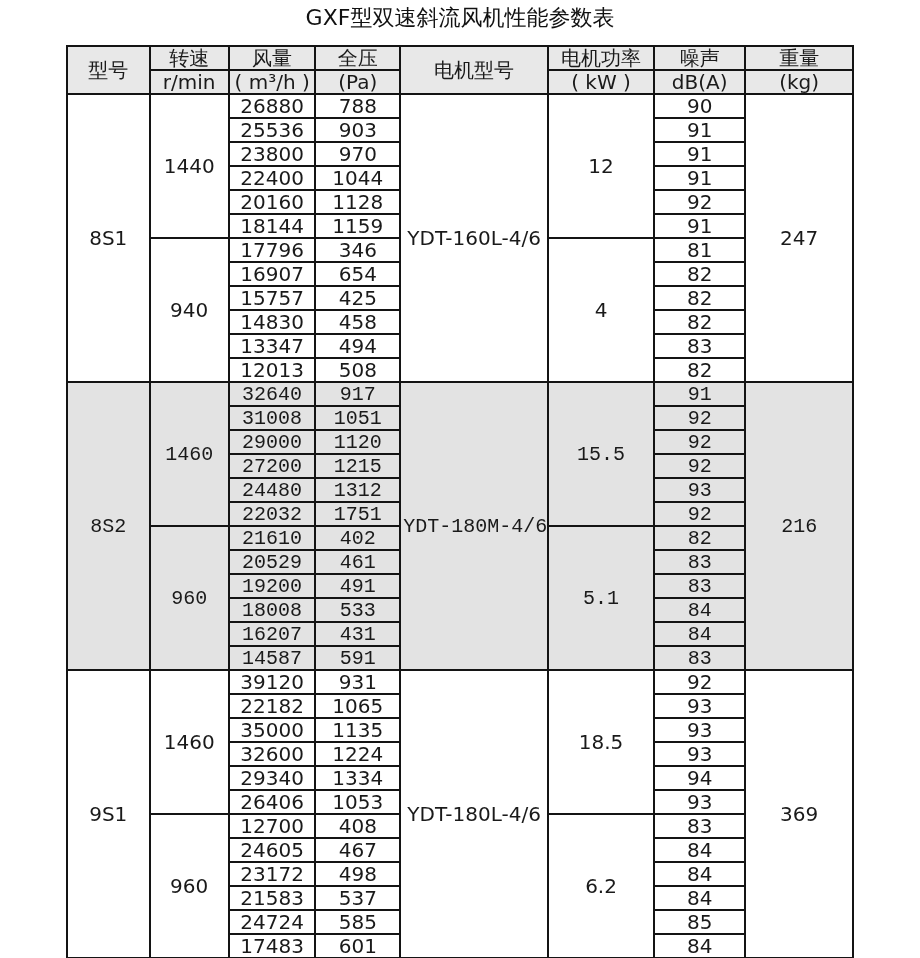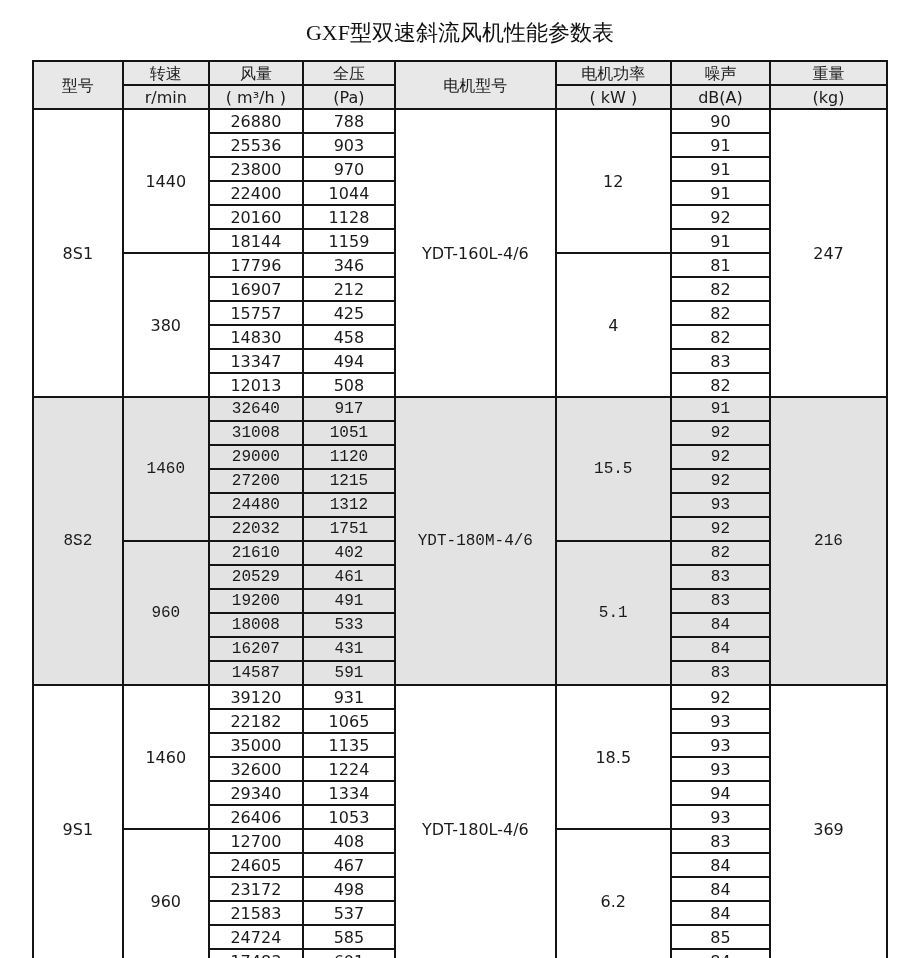--- a/index.html
+++ b/index.html
@@ -12,33 +12,32 @@
   body{
     width:920px;height:958px;
     background:#ffffff;
     font-family:"DejaVu Sans","Liberation Sans",sans-serif;
     color:var(--text-color);
   }
   .page-title{
     text-align:center;
     font-size:22px;
     line-height:30px;
-    padding-top:18px;
+    padding-top:3px;
     margin:0 0 5px 0;
     font-weight:normal;
     color:#111;
-    font-family:Liberation Serif, serif;
   }
   table.params{
-    width:856px;
+    width:788px;
     margin:12px auto;
     border-collapse:collapse;
     table-layout:fixed;
     border:2px solid var(--border-color);
-    font-size:16px;
+    font-size:20px;
   }
   table.params th, table.params td{
     border:2px solid var(--border-color);
     text-align:center;
     vertical-align:middle;
     height:22px;
     line-height:21px;
     padding:0 2px;
     font-weight:normal;
     overflow:hidden;
@@ -118,29 +117,29 @@
         <td>20160</td>
         <td>1128</td>
         <td>92</td>
       </tr>
       <tr>
         <td>18144</td>
         <td>1159</td>
         <td>91</td>
       </tr>
       <tr>
-        <td rowspan="6">380</td>
+        <td rowspan="6">940</td>
         <td>17796</td>
         <td>346</td>
         <td rowspan="6">4</td>
         <td>81</td>
       </tr>
       <tr>
         <td>16907</td>
-        <td>212</td>
+        <td>654</td>
         <td>82</td>
       </tr>
       <tr>
         <td>15757</td>
         <td>425</td>
         <td>82</td>
       </tr>
       <tr>
         <td>14830</td>
         <td>458</td>

